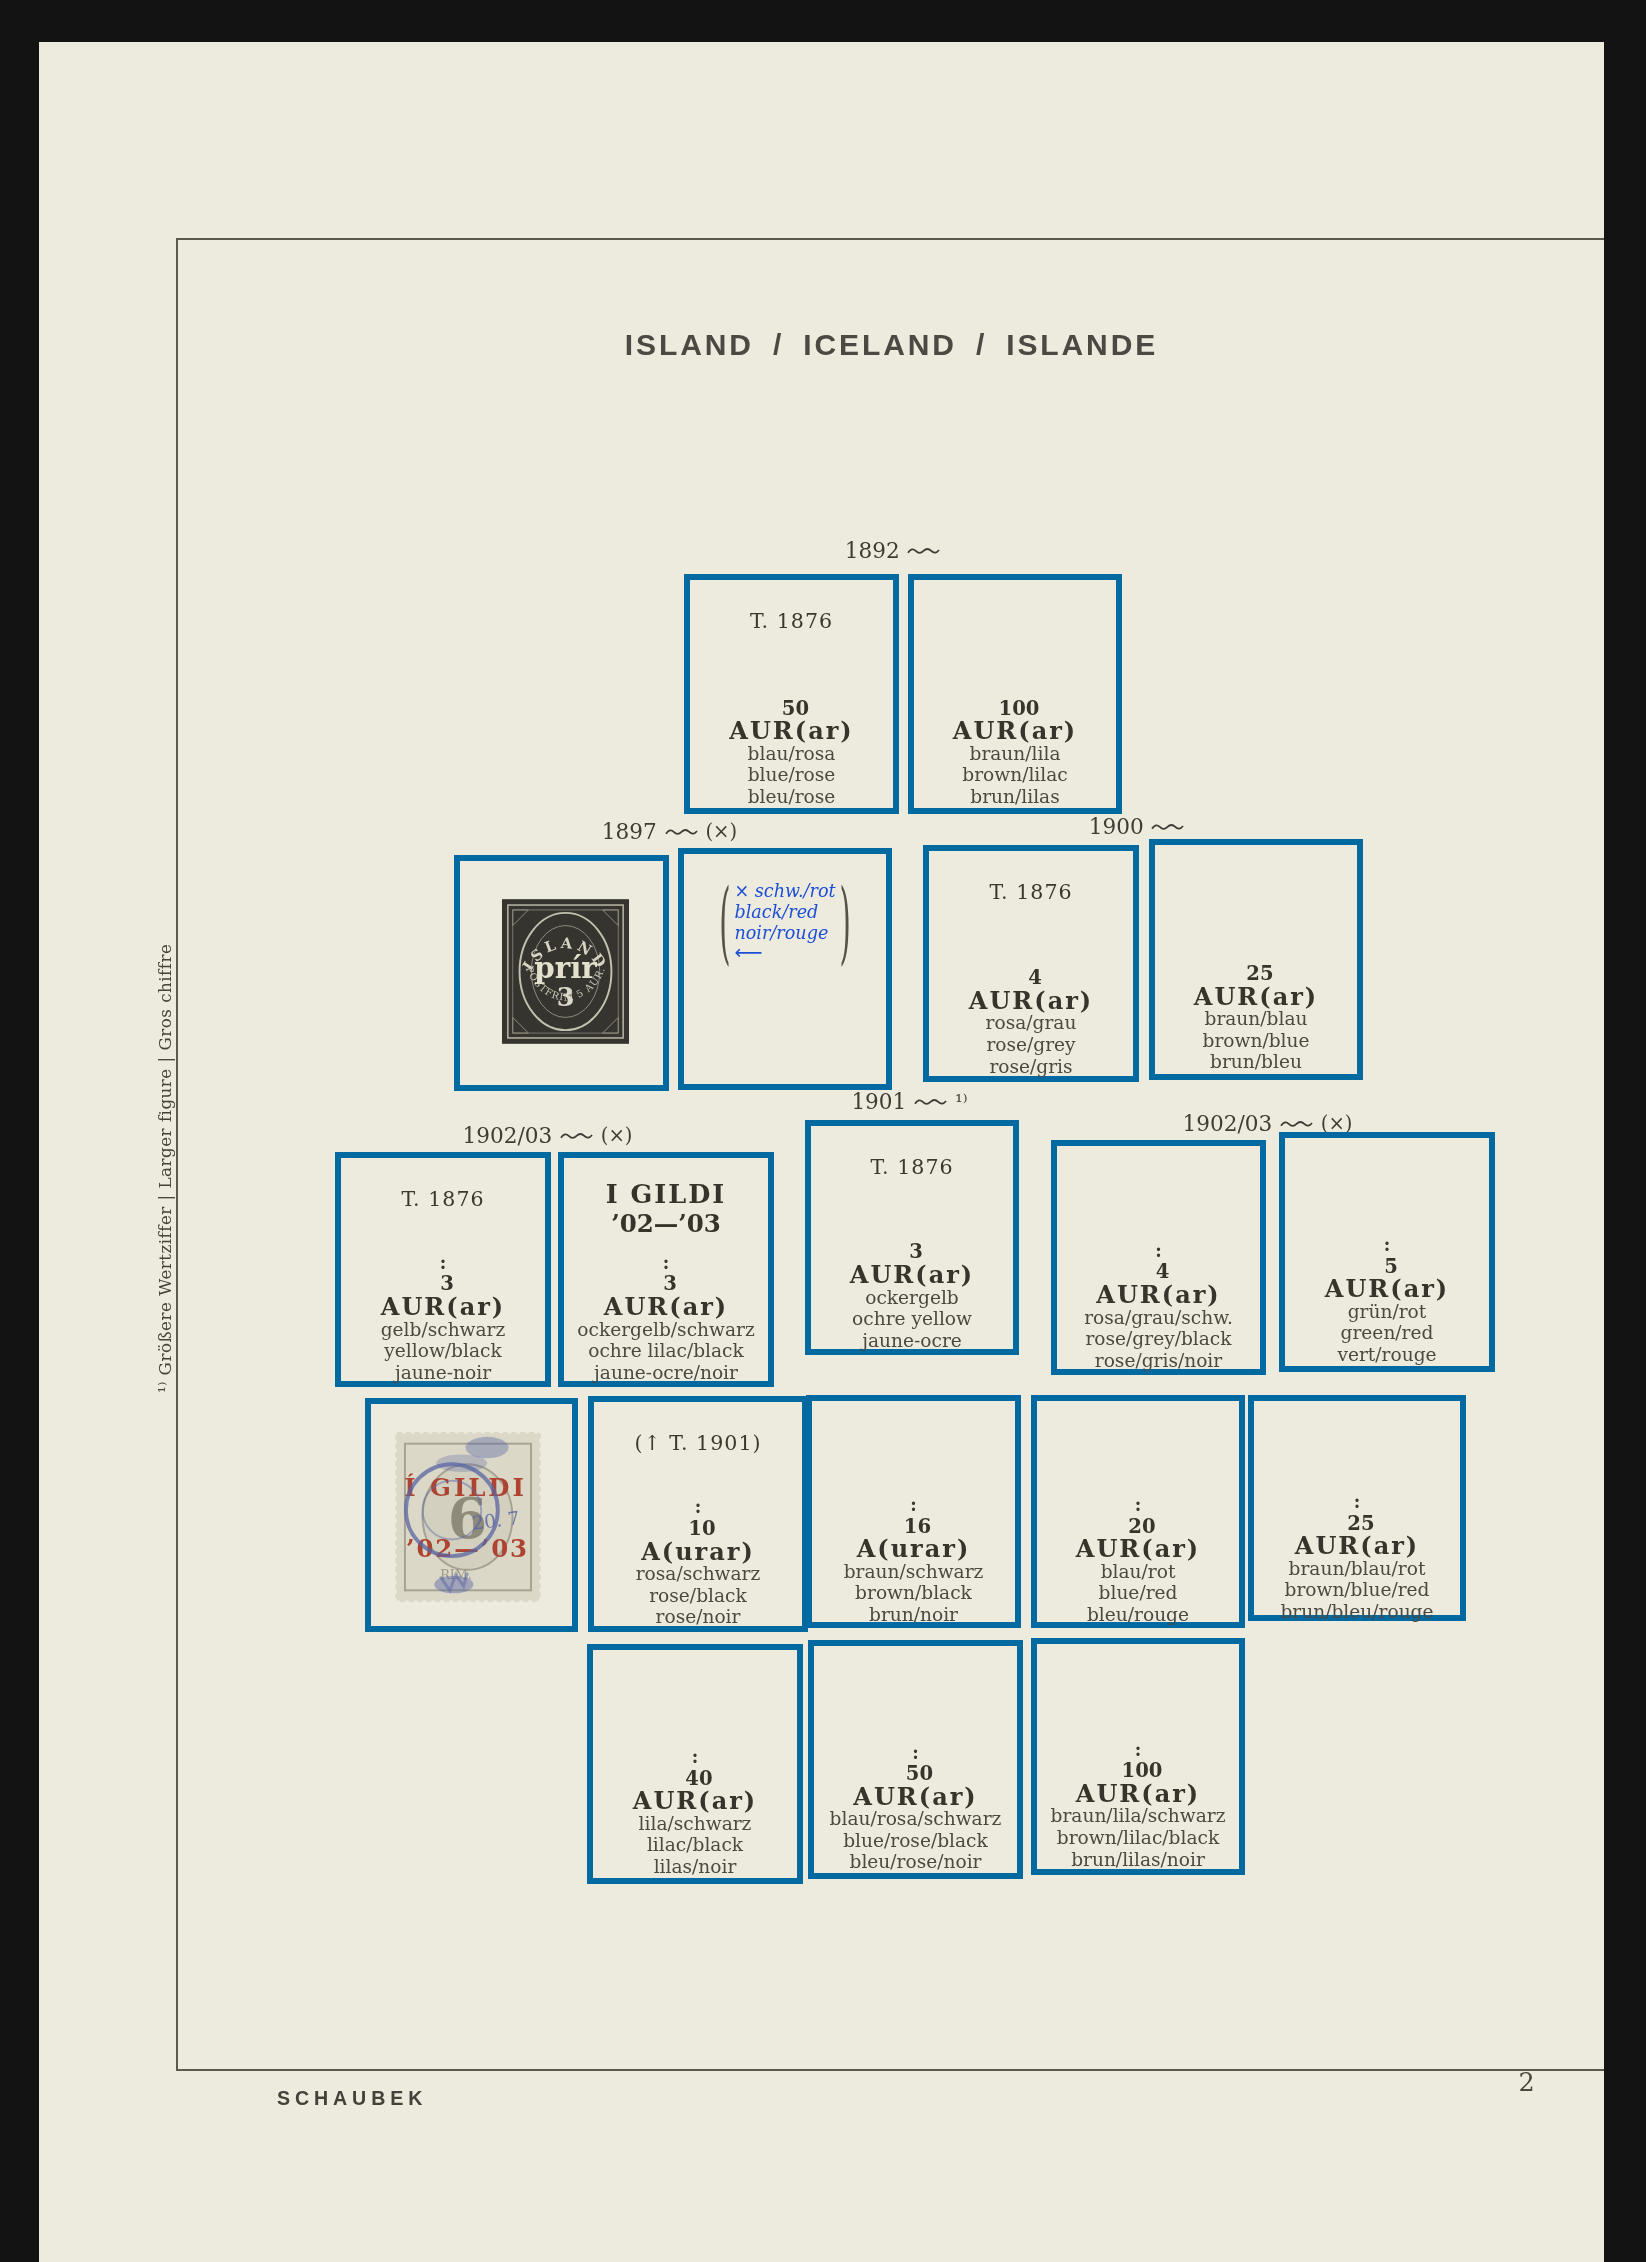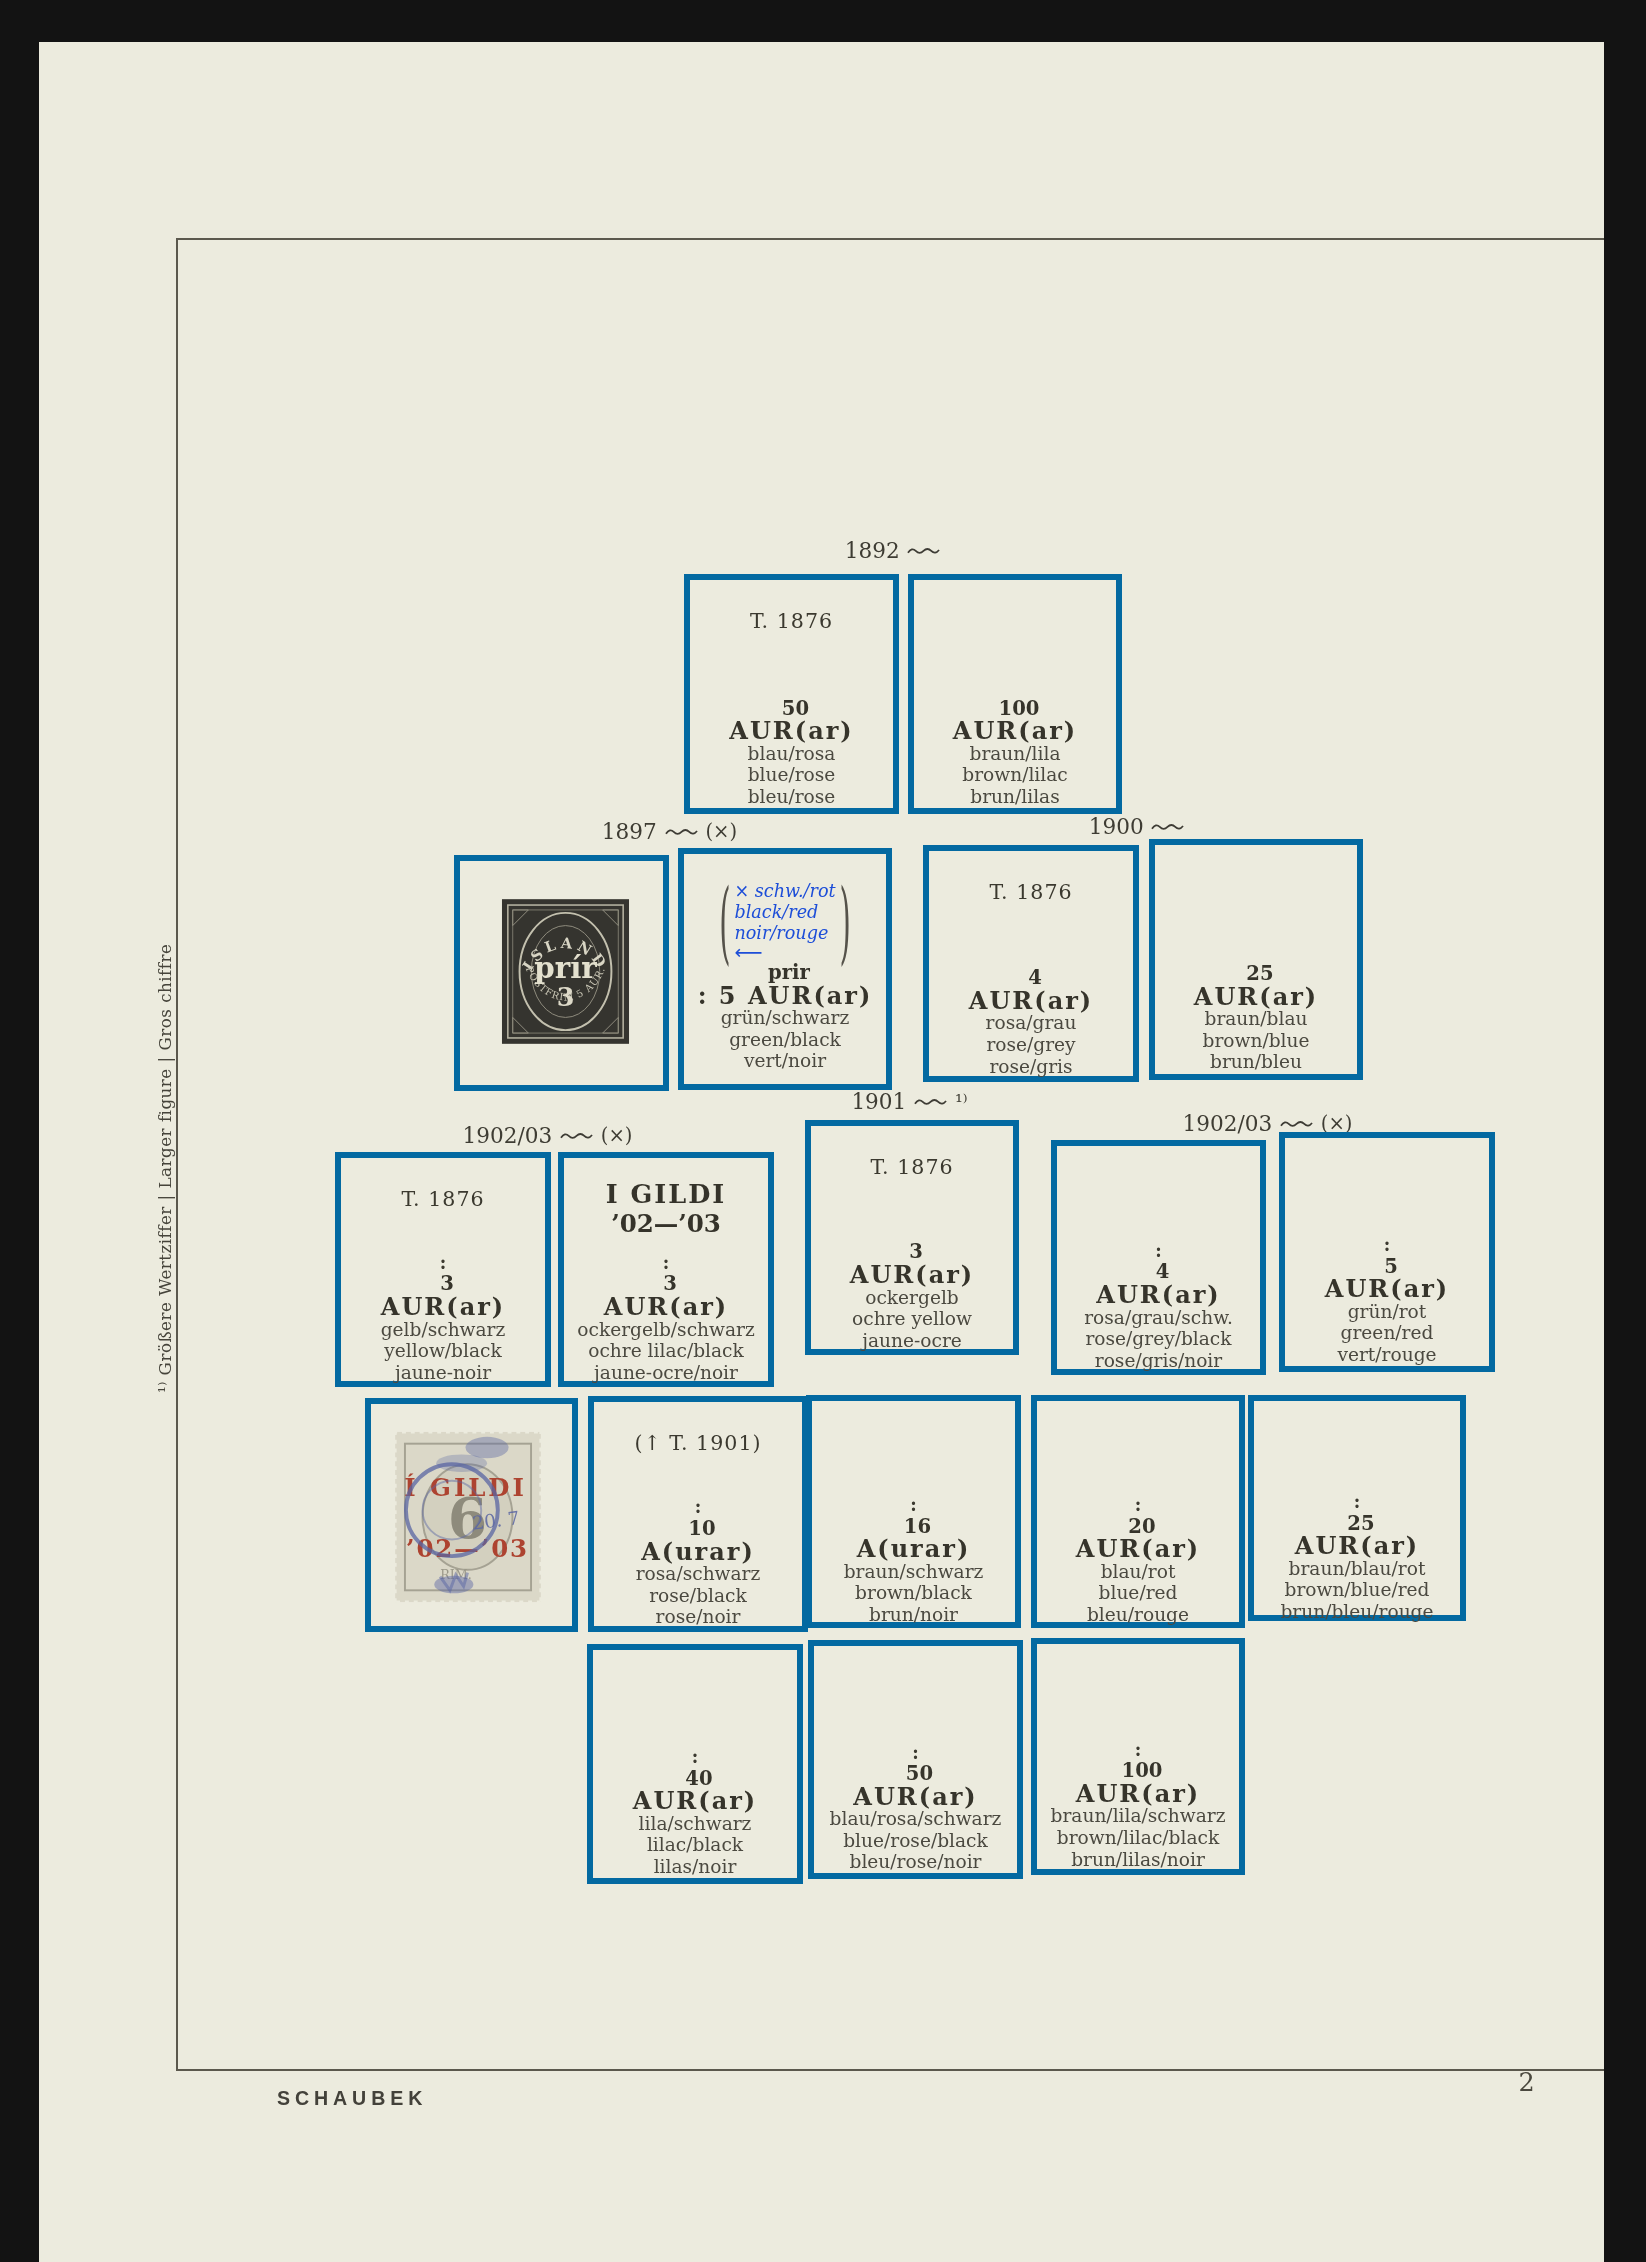--- a/index.html
+++ b/index.html
@@ -42,20 +42,21 @@
   .pnum{position:absolute;left:1458px;top:2025px;width:59px;text-align:center;
         font-size:25.5px;color:#4a483e;}
 </style>
 </head>
 <body>
 
 <div class="canvas">
  <div class="page">
   <div class="frame"></div>
 
+  <div class="title">ISLAND / ICELAND / ISLANDE</div>
 
   <div class="margin-note">¹⁾ Größere Wertziffer | Larger figure | Gros chiffre</div>
 
   <div class="yr" style="left:730px;top:496px;">
     <span>1892</span>
     <svg class="wave" viewBox="0 0 34 12">
           <path d="M1 8 Q5 2 9 6 T17 6 T25 6 T33 5" fill="none" stroke="#3e3c35" stroke-width="1.8"></path>
         </svg>
     <span class="sfx"></span>
   </div>
@@ -141,27 +142,20 @@
   <div class="box" style="left:639px;top:806px;width:202px;height:230px;">
     <div class="ann">
       <span class="paren">(</span>
       <div>
         <div class="al">× schw./rot</div>
         <div class="al">black/red</div>
         <div class="al">noir/rouge</div>
         <div class="al arrow">⟵</div>
       </div>
       <span class="paren">)</span>
-    </div>
-    <div class="vb vb-d">
-      <div class="val">prir</div>
-      <div class="unit">: 5 AUR(ar)</div>
-      <div class="cl">grün/schwarz</div>
-      <div class="cl">green/black</div>
-      <div class="cl">vert/noir</div>
     </div>
   </div>
 
   <div class="box" style="left:884px;top:803px;width:204px;height:225px;">
     <div class="note">T. 1876</div>
     <div class="vb">
       <div class="dots"></div>
       <div class="val">4</div>
       <div class="unit">AUR(ar)</div>
       <div class="cl">rosa/grau</div>

